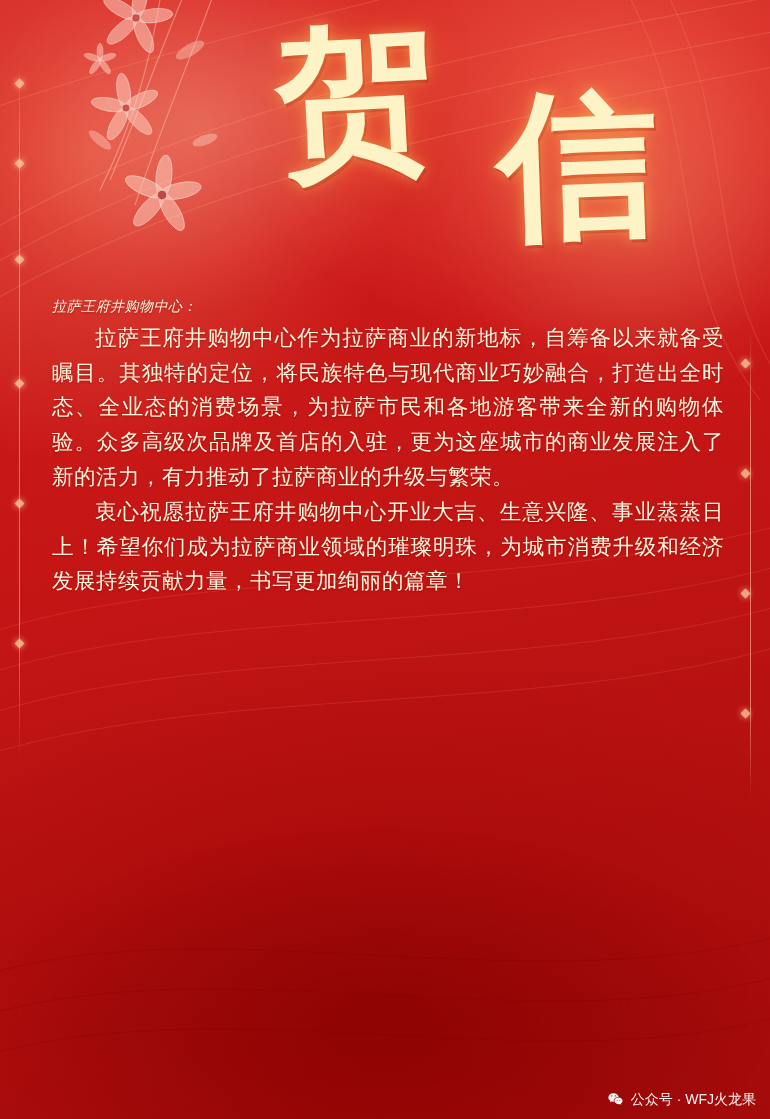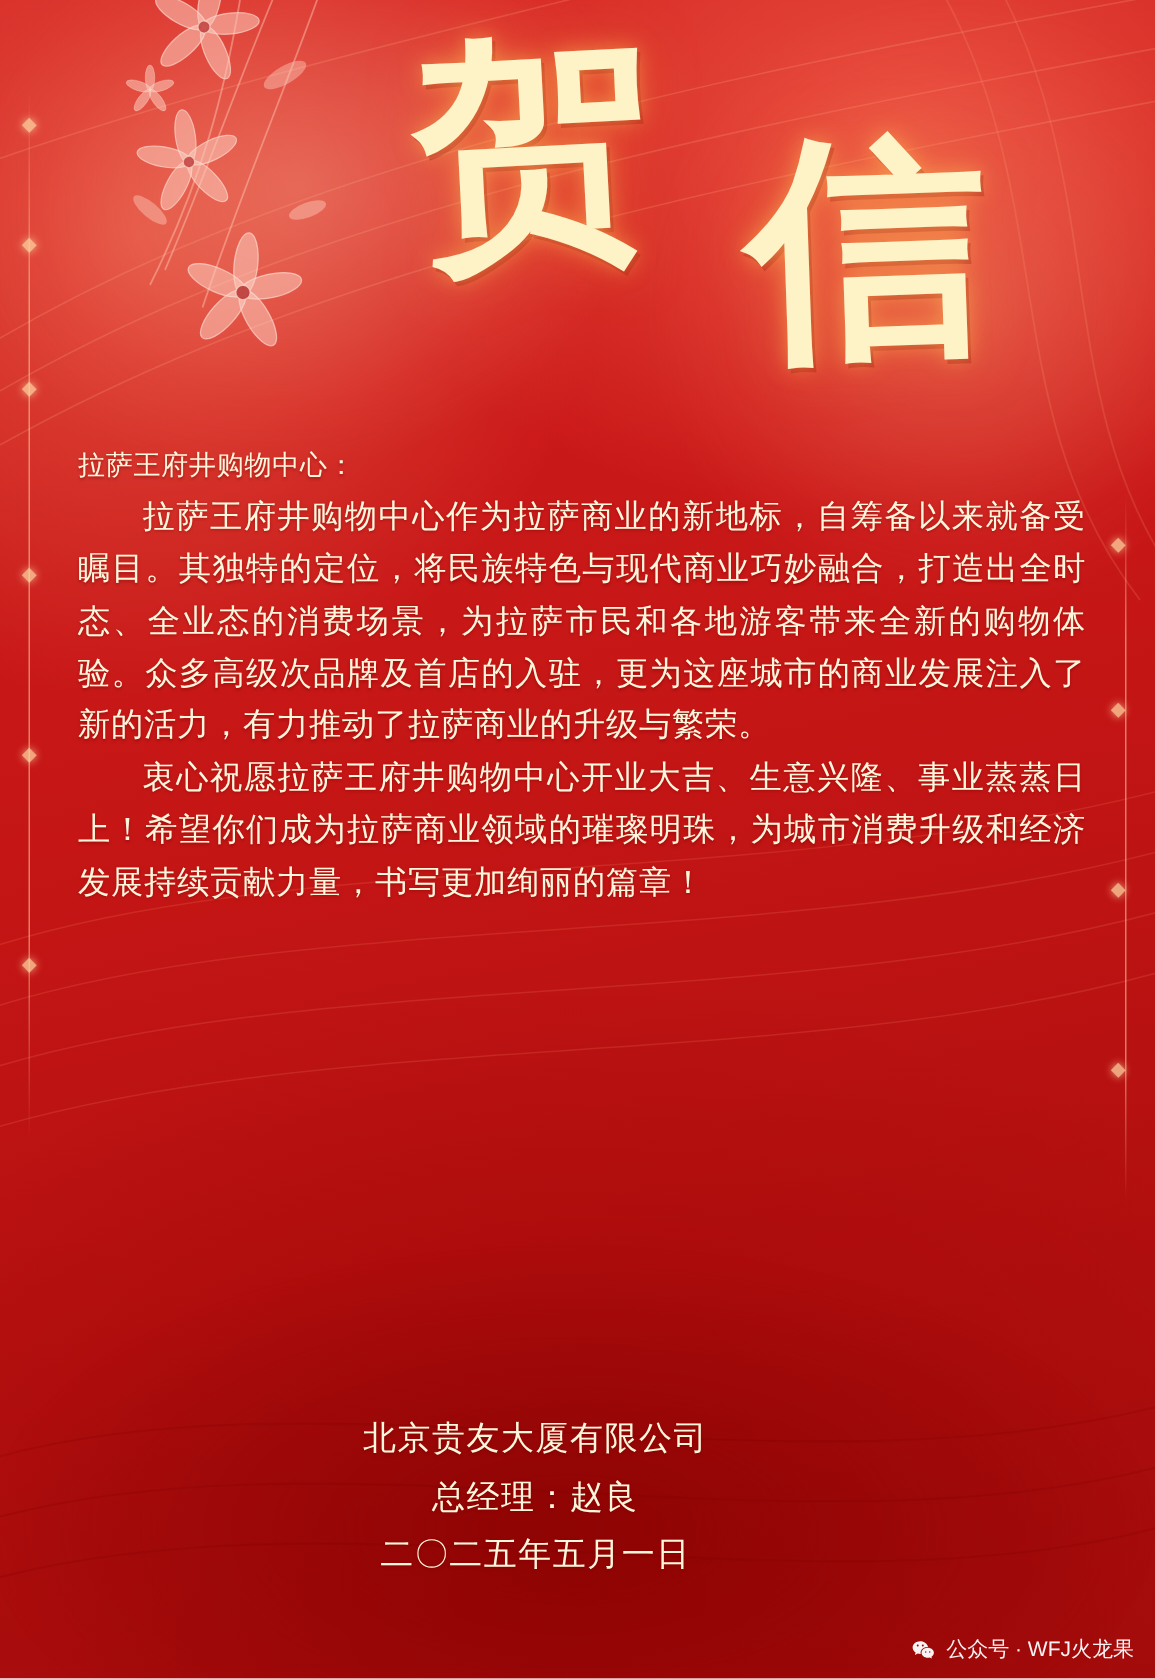--- a/index.html
+++ b/index.html
@@ -128,21 +128,22 @@
     right: 46px;
     top: 296px;
     color: #fff6dc;
     font-size: 21.5px;
     line-height: 1.62;
     letter-spacing: 0.5px;
     text-shadow: 0 1px 2px rgba(110,0,0,0.45);
   }
   .salutation {
     margin: 0 0 2px 0;
-    font-size: 18px;
+    font-size: 14px;
+    font-style: italic;
   }
   .para {
     margin: 0;
     text-indent: 2em;
     text-align: justify;
     text-justify: inter-ideograph;
   }
 
   .signature {
     position: absolute;
@@ -156,21 +157,21 @@
     text-shadow: 0 1px 2px rgba(110,0,0,0.45);
   }
   .signature div { white-space: nowrap; }
 
   
   .footer-badge {
     position: absolute;
     right: 14px;
     bottom: 10px;
     display: flex;
-    align-items: flex-end;
+    align-items: flex-start;
     gap: 7px;
     color: #ffffff;
     font-family: "Liberation Sans", sans-serif;
     font-size: 14px;
     opacity: 0.95;
   }
   .footer-badge .wm-icon {
     width: 17px; height: 17px;
     display: inline-block;
   }
@@ -275,25 +276,20 @@
   <div class="title">
     <span class="ch1">贺</span><span class="ch2">信</span>
   </div>
 
   <div class="letter">
     <p class="salutation">拉萨王府井购物中心：</p>
     <p class="para">拉萨王府井购物中心作为拉萨商业的新地标，自筹备以来就备受瞩目。其独特的定位，将民族特色与现代商业巧妙融合，打造出全时态、全业态的消费场景，为拉萨市民和各地游客带来全新的购物体验。众多高级次品牌及首店的入驻，更为这座城市的商业发展注入了新的活力，有力推动了拉萨商业的升级与繁荣。</p>
     <p class="para">衷心祝愿拉萨王府井购物中心开业大吉、生意兴隆、事业蒸蒸日上！希望你们成为拉萨商业领域的璀璨明珠，为城市消费升级和经济发展持续贡献力量，书写更加绚丽的篇章！</p>
   </div>
 
-  <div class="signature">
-    <div>北京贵友大厦有限公司</div>
-    <div>总经理：赵良</div>
-    <div>二〇二五年五月一日</div>
-  </div>
 
   <div class="footer-badge">
     <span class="wm-icon">
       <svg viewBox="0 0 24 24" width="17" height="17">
         <path fill="#ffffff" d="M9.2 3C5.2 3 2 5.7 2 9c0 1.9 1.1 3.6 2.8 4.7L4.2 16l2.6-1.3c.8.2 1.6.3 2.4.3h.5c-.1-.4-.2-.8-.2-1.2 0-3 2.9-5.4 6.5-5.4h.5C15.9 5.4 12.9 3 9.2 3zm-2.4 3.1c.5 0 .9.4.9.9s-.4.9-.9.9-.9-.4-.9-.9.4-.9.9-.9zm4.8 0c.5 0 .9.4.9.9s-.4.9-.9.9-.9-.4-.9-.9.4-.9.9-.9z"></path>
         <path fill="#ffffff" d="M22 13.9c0-2.6-2.6-4.7-5.8-4.7s-5.8 2.1-5.8 4.7c0 2.6 2.6 4.7 5.8 4.7.7 0 1.3-.1 1.9-.3l2.1 1.1-.5-1.8c1.4-.9 2.3-2.2 2.3-3.7zm-7.7-1.4c.4 0 .7.3.7.7s-.3.7-.7.7-.7-.3-.7-.7.3-.7.7-.7zm3.8 0c.4 0 .7.3.7.7s-.3.7-.7.7-.7-.3-.7-.7.3-.7.7-.7z"></path>
       </svg>
     </span>
     <span>公众号 · WFJ火龙果</span>
   </div>

